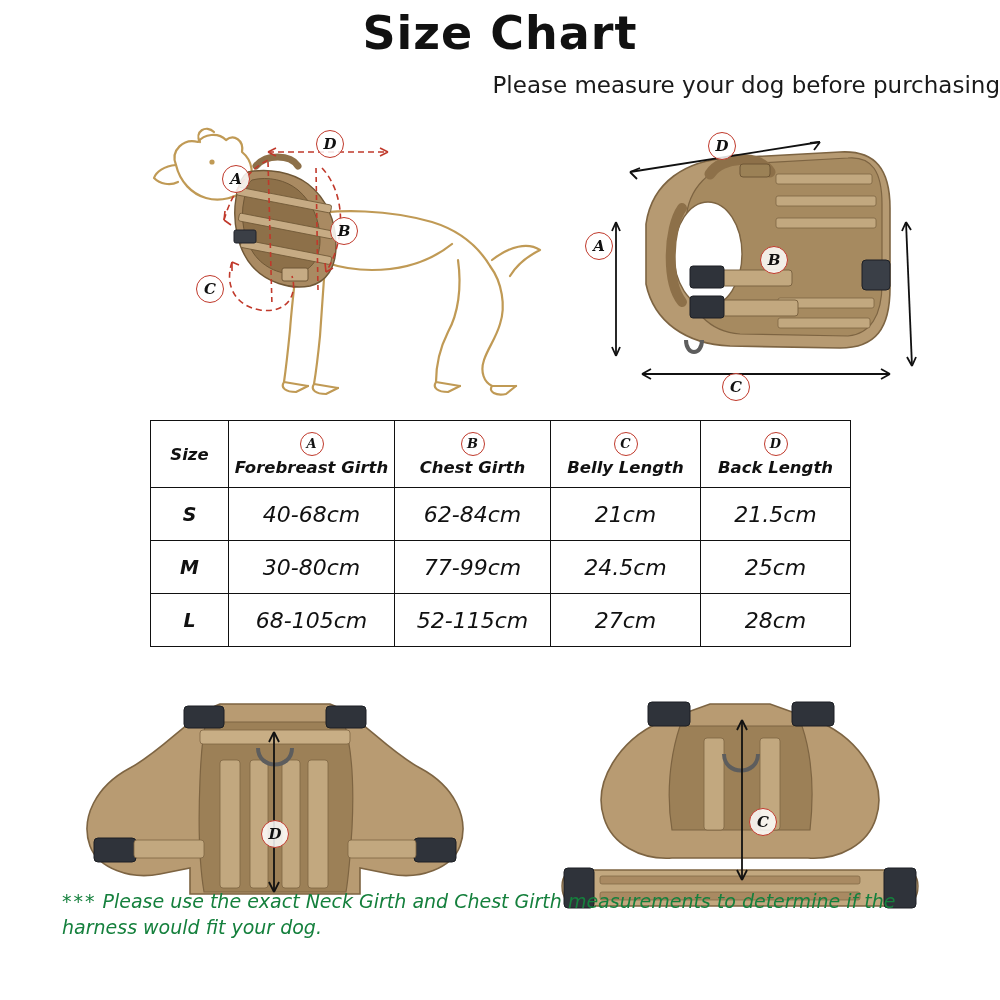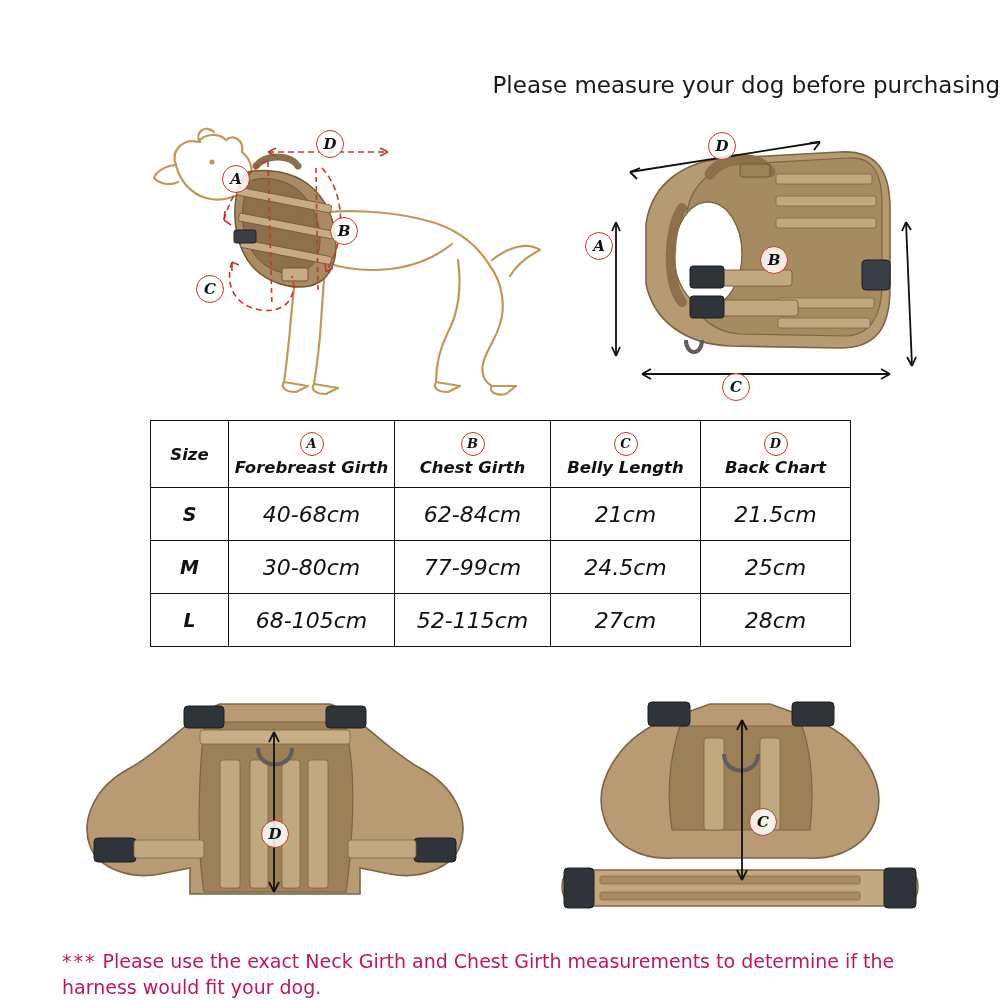--- a/index.html
+++ b/index.html
@@ -123,34 +123,36 @@
     font-family: "DejaVu Serif", serif;
     margin-bottom: 2px;
     color: #111;
   }
   .hdr-label { display: block; font-size: 16.5px; font-weight: bold; }
 
   
   .footnote {
     position: absolute;
     left: 62px;
-    top: 949px;
+    top: 889px;
     width: 880px;
     font-size: 19px;
+    font-style: italic;
     line-height: 1.35;
-    color: #be185d;
+    color: #15803d;
     font-family: "DejaVu Sans", sans-serif;
   }
   .stars { letter-spacing: 2px; }
 </style>
 </head>
 <body>
 
 <div class="page">
 
+  <div class="title">Size Chart</div>
   <div class="subtitle">Please measure your dog before purchasing</div>
 
   <div class="illus" style="left:140px; top:110px; width:420px; height:290px;">
     <svg width="420" height="290" viewBox="0 0 420 290">
       <g fill="none" stroke="#c09a55" stroke-width="2.2" stroke-linecap="round" stroke-linejoin="round">
 
         <path d="M36 55 C30 40 44 28 58 32 C64 24 78 22 86 30 C94 24 104 30 102 42
                  C112 50 116 66 106 78 C98 88 80 92 66 88 C52 84 40 72 36 55 Z"></path>
 
         <path d="M60 32 C54 22 66 14 74 22"></path>
@@ -302,21 +304,21 @@
           <th>
             <span class="hdr-badge">B</span>
             <span class="hdr-label">Chest Girth</span>
           </th>
           <th>
             <span class="hdr-badge">C</span>
             <span class="hdr-label">Belly Length</span>
           </th>
           <th>
             <span class="hdr-badge">D</span>
-            <span class="hdr-label">Back Chart</span>
+            <span class="hdr-label">Back Length</span>
           </th>
         </tr>
       </thead>
       <tbody>
         <tr>
           <td class="size-cell">S</td>
           <td>40-68cm</td>
           <td>62-84cm</td>
           <td>21cm</td>
           <td>21.5cm</td>

